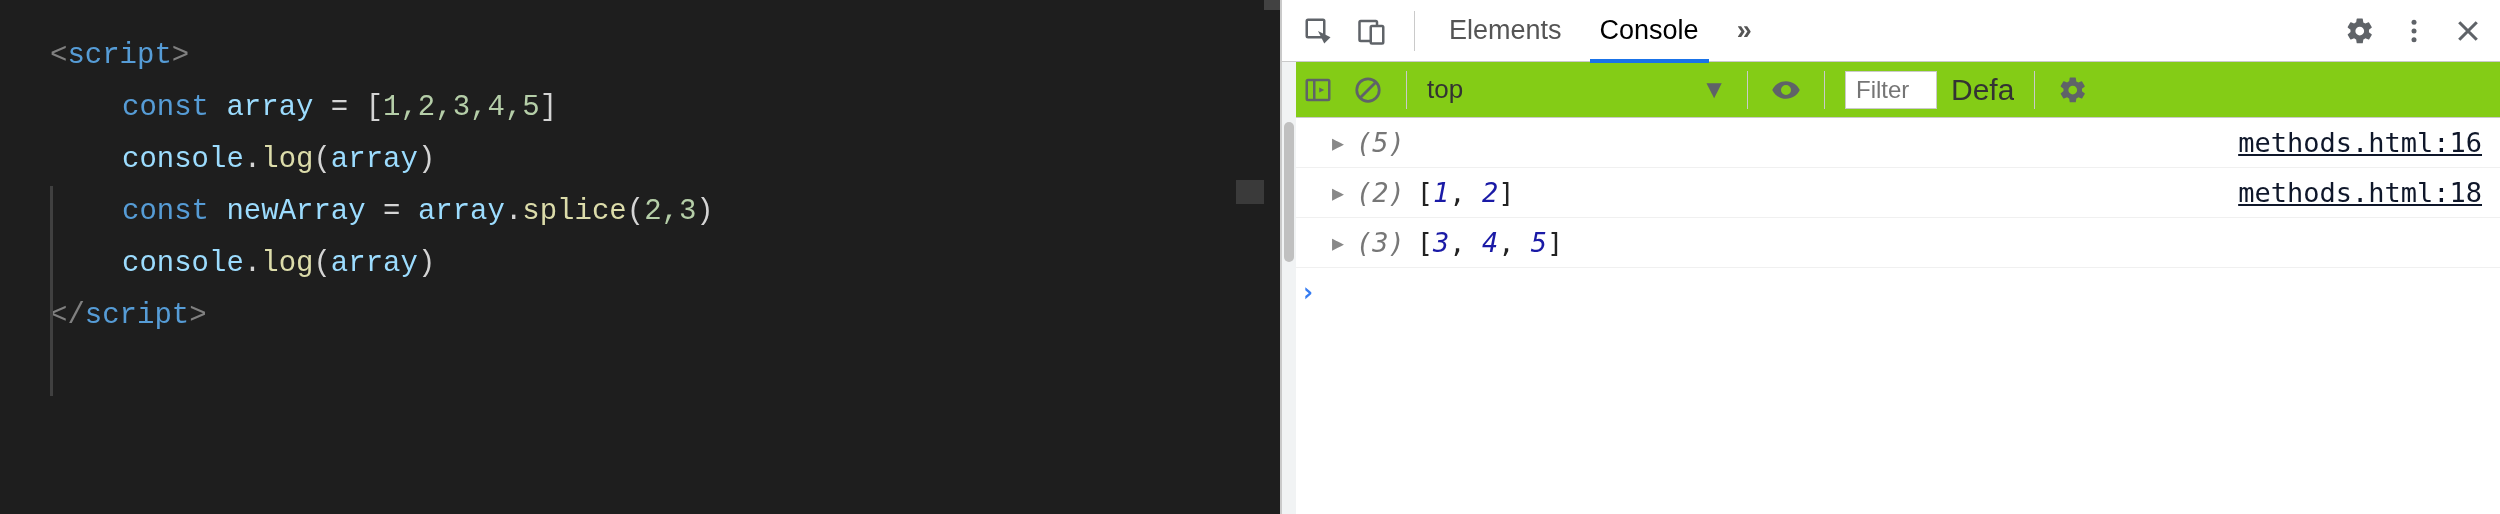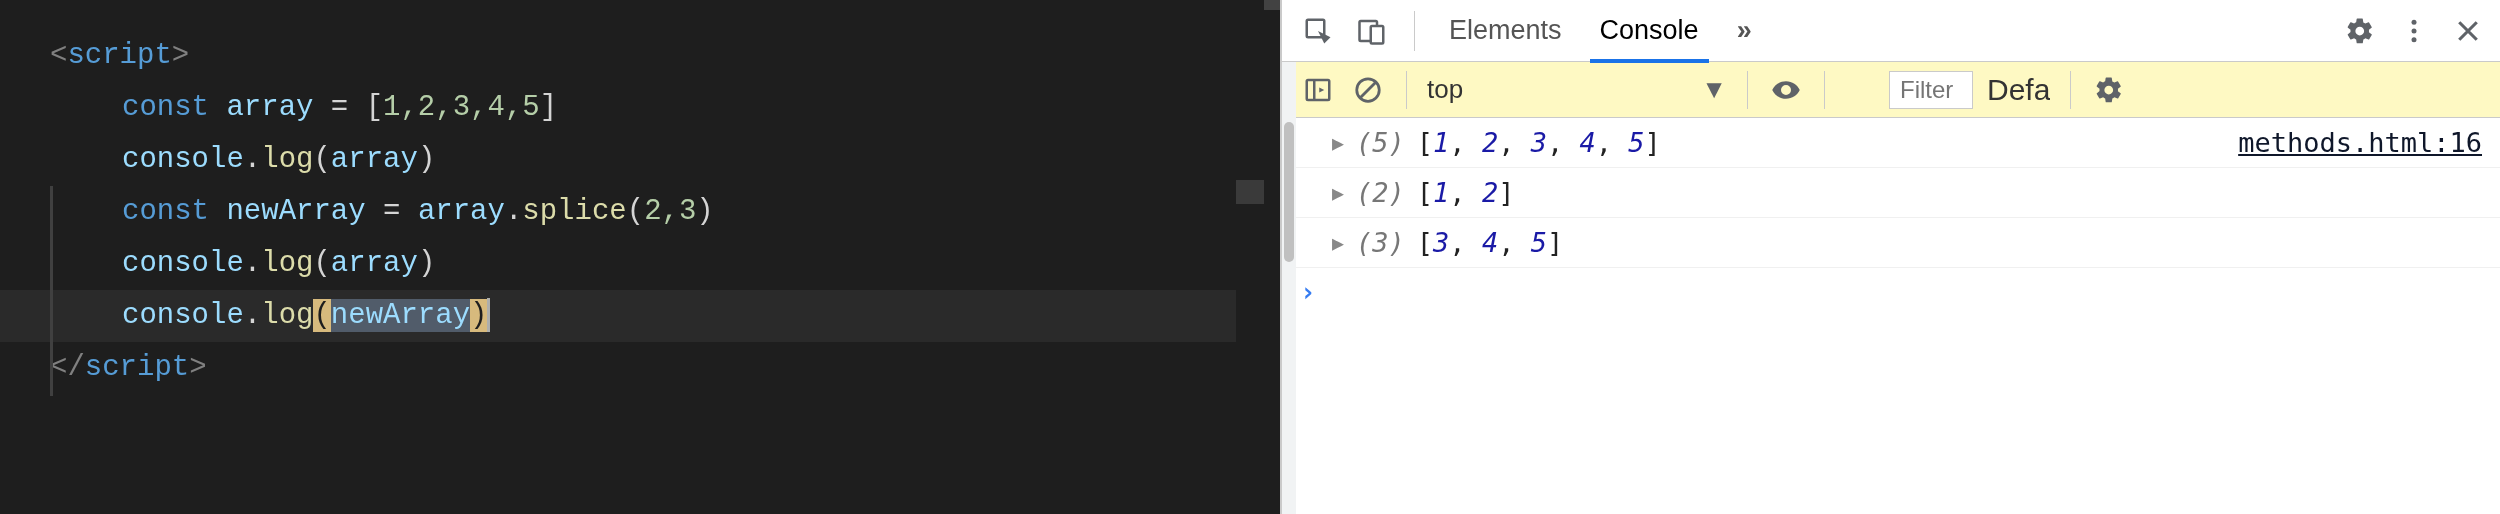--- a/index.html
+++ b/index.html
@@ -138,49 +138,48 @@
     align-items: center;
     justify-content: center;
     color: #5f6368;
   }
   .icon-btn svg { width: 30px; height: 30px; }
 
   
   .dt-toolbar {
     height: 56px;
     border-bottom: 1px solid #cacaca;
-    background: #fef9c3;
+    background: #84cc16;
     display: flex;
     align-items: center;
     padding: 0 14px 0 18px;
     gap: 14px;
     font-size: 26px;
     color: #5f6368;
   }
   .dt-toolbar .sep { width:1px; height:38px; background:#cacaca; margin: 0 6px;}
   .context-select {
     flex: 0 0 auto;
     display: flex;
     align-items: center;
     gap: 8px;
     min-width: 300px;
     justify-content: space-between;
     color: #333;
   }
   .context-select .chev { color: #5f6368; }
   .filter-input {
-    width: 84px;
+    width: 92px;
     height: 38px;
     border: 1px solid #cacaca;
     background: #fff;
     font-size: 24px;
     padding: 0 10px;
     color: #888;
     font-family: inherit;
-    margin-left: 44px;
   }
   .levels {
     color: #333;
     font-size: 30px;
     white-space: nowrap;
     overflow: hidden;
   }
 
   
   .console-body {
@@ -239,21 +238,21 @@
 </head>
 <body>
 
 <div class="editor">
   <div class="gutter-line"></div>
   <pre><span class="tag-bracket">&lt;</span><span class="tag-name">script</span><span class="tag-bracket">&gt;</span>
 <span class="indent"></span><span class="kw">const</span> <span class="var">array</span><span class="op"> = </span><span class="paren">[</span><span class="num">1,2,3,4,5</span><span class="paren">]</span>
 <span class="indent"></span><span class="obj">console</span><span class="op">.</span><span class="fn">log</span><span class="paren">(</span><span class="var">array</span><span class="paren">)</span>
 <span class="indent"></span><span class="kw">const</span> <span class="var">newArray</span><span class="op"> = </span><span class="var">array</span><span class="op">.</span><span class="fn">splice</span><span class="paren">(</span><span class="num">2,3</span><span class="paren">)</span>
 <span class="indent"></span><span class="obj">console</span><span class="op">.</span><span class="fn">log</span><span class="paren">(</span><span class="var">array</span><span class="paren">)</span>
-<span class="cursor-line"><span class="indent"></span><span class="obj">console</span><span class="op">.</span><span class="fn">log</span><span class="paren-hl">(</span><span class="var sel">newArray</span><span class="paren-hl">)</span><span class="cursor-box"></span></span><span class="tag-bracket">&lt;/</span><span class="tag-name">script</span><span class="tag-bracket">&gt;</span></pre>
+<span class="tag-bracket">&lt;/</span><span class="tag-name">script</span><span class="tag-bracket">&gt;</span></pre>
 
   <div class="minimap">
     <div class="thumb"></div>
   </div>
   <div class="scrollbar">
     <div class="track"></div>
   </div>
 </div>
 
 <div class="devtools">
@@ -334,31 +333,29 @@
       <svg viewBox="0 0 24 24" fill="currentColor">
           <path d="M19.14,12.94a7.07,7.07,0,0,0,.05-.94,7.07,7.07,0,0,0-.05-.94l2.11-1.65a.5.5,0,0,0,.12-.64l-2-3.46a.5.5,0,0,0-.61-.22l-2.49,1a7,7,0,0,0-1.62-.94l-.38-2.65A.5.5,0,0,0,13.8,2H9.8a.5.5,0,0,0-.49.42L8.93,5.07a7,7,0,0,0-1.62.94l-2.49-1a.5.5,0,0,0-.61.22l-2,3.46a.5.5,0,0,0,.12.64L4.44,11a7.07,7.07,0,0,0-.05.94,7.07,7.07,0,0,0,.05.94L2.33,14.53a.5.5,0,0,0-.12.64l2,3.46a.5.5,0,0,0,.61.22l2.49-1a7,7,0,0,0,1.62.94l.38,2.65a.5.5,0,0,0,.49.42h4a.5.5,0,0,0,.49-.42l.38-2.65a7,7,0,0,0,1.62-.94l2.49,1a.5.5,0,0,0,.61-.22l2-3.46a.5.5,0,0,0-.12-.64ZM11.8,15.5A3.5,3.5,0,1,1,15.3,12,3.5,3.5,0,0,1,11.8,15.5Z"></path>
         </svg>
     </div>
   </div>
 
   <div class="console-body">
     <div class="msg">
       <span class="disclosure">▶</span>
       <span class="count">(5)</span>
-      <span>
-        <span class="arr-bracket">[</span><span class="arr-num">1</span><span class="arr-comma">, </span><span class="arr-num">2</span><span class="arr-comma">, </span><span class="arr-num">3</span><span class="arr-comma">, </span><span class="arr-num">4</span><span class="arr-comma">, </span><span class="arr-num">5</span><span class="arr-bracket">]</span>
-      </span>
       <a class="src-link">methods.html:16</a>
     </div>
     <div class="msg">
       <span class="disclosure">▶</span>
       <span class="count">(2)</span>
       <span>
         <span class="arr-bracket">[</span><span class="arr-num">1</span><span class="arr-comma">, </span><span class="arr-num">2</span><span class="arr-bracket">]</span>
       </span>
+      <a class="src-link">methods.html:18</a>
     </div>
     <div class="msg">
       <span class="disclosure">▶</span>
       <span class="count">(3)</span>
       <span>
         <span class="arr-bracket">[</span><span class="arr-num">3</span><span class="arr-comma">, </span><span class="arr-num">4</span><span class="arr-comma">, </span><span class="arr-num">5</span><span class="arr-bracket">]</span>
       </span>
     </div>
     <div class="prompt-row">
       <span class="prompt-chev">›</span>

